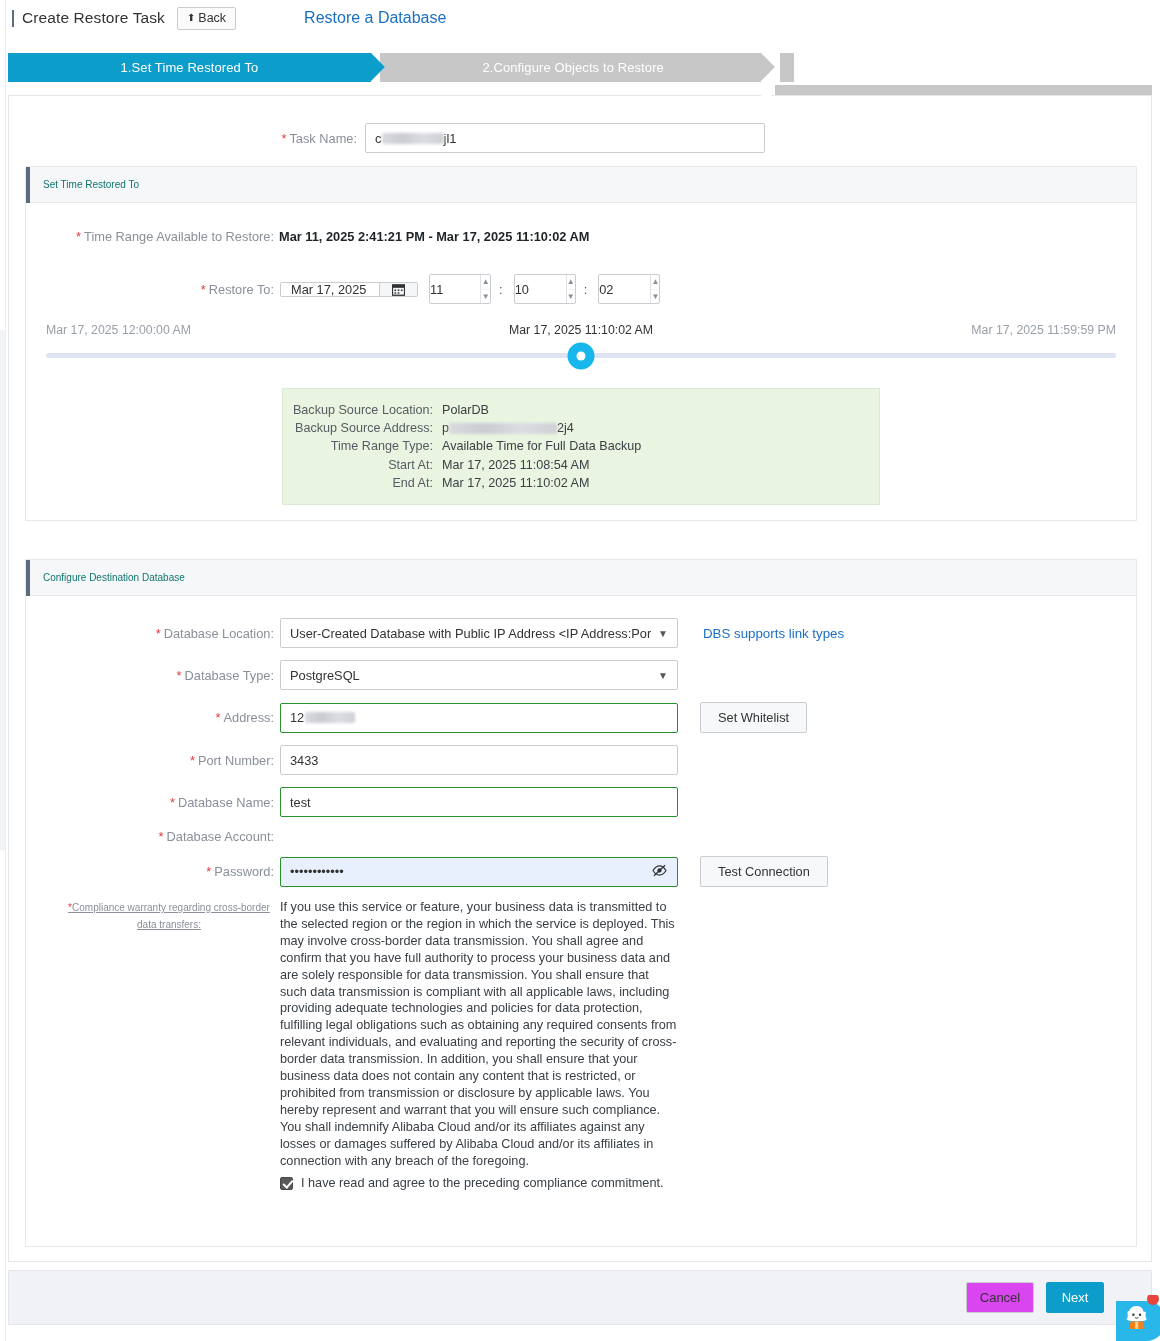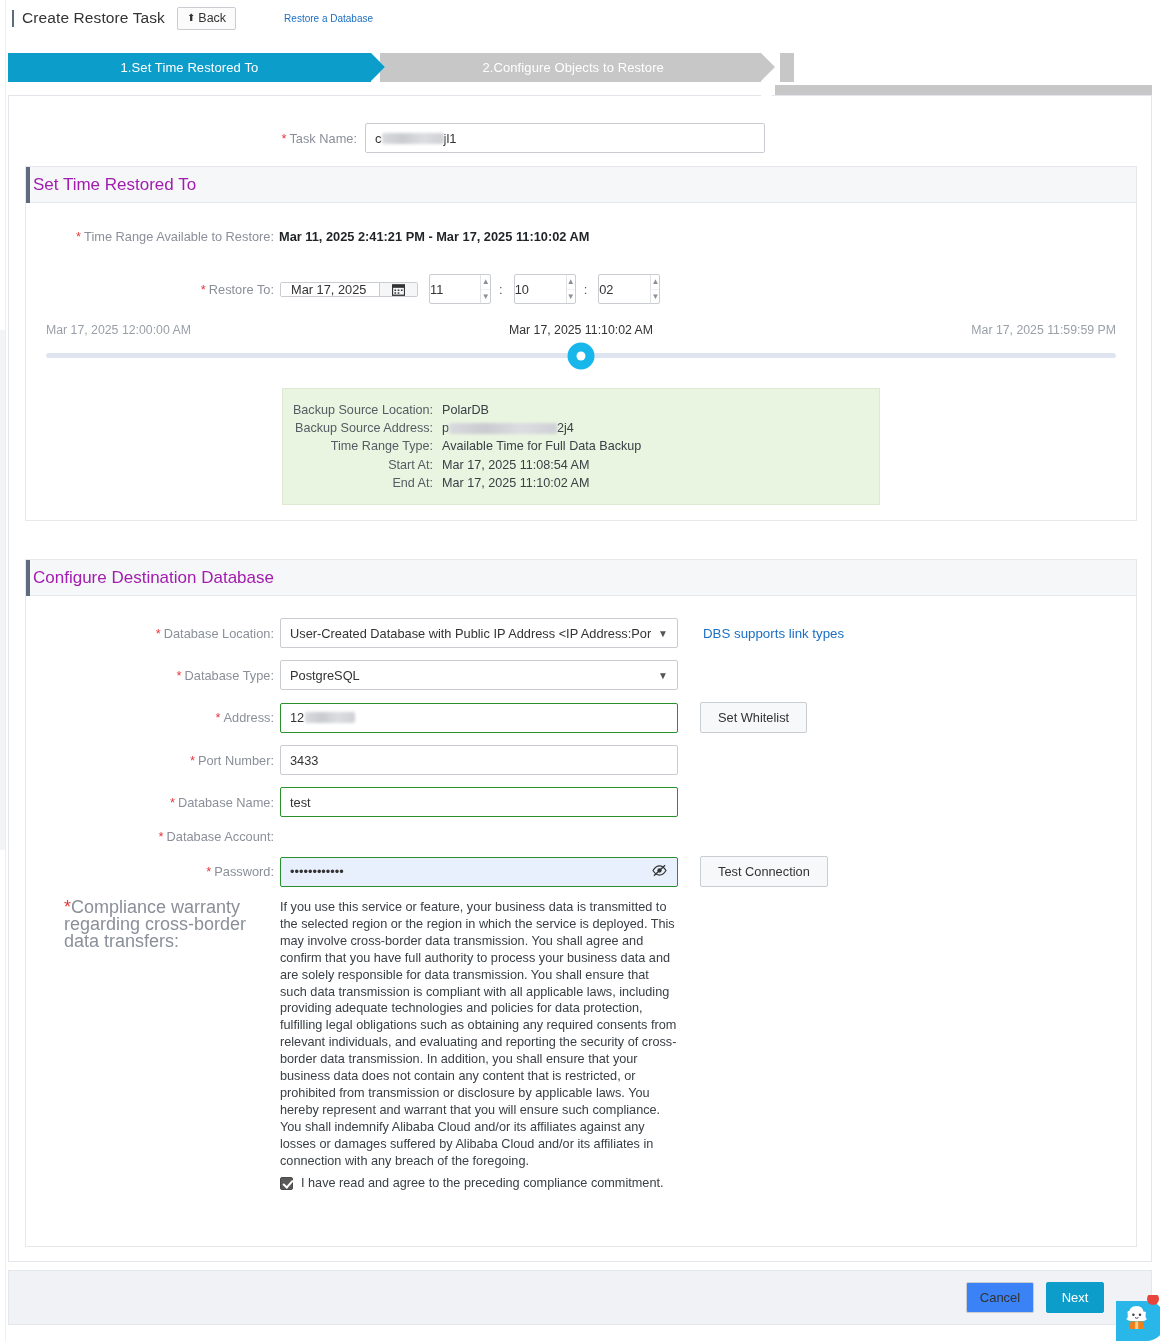--- a/index.html
+++ b/index.html
@@ -18,21 +18,21 @@
                      background: #f3f4f6; }
 
   
   .page-header { height: 30px; display: flex; align-items: center; padding: 6px 0 0 12px; }
   .title-accent { width: 2px; height: 17px; background: #5c6b7d; margin-right: 8px; }
   .page-title { font-size: 15.5px; color: #333; letter-spacing: .1px; }
   .back-btn { margin-left: 12px; height: 23px; padding: 0 9px; display: inline-flex;
               align-items: center; gap: 3px; border: 1px solid #c9ccd1; background: #fbfbfb;
               border-radius: 2px; font-size: 12.5px; color: #333; cursor: pointer; }
   .back-btn .ic { font-size: 10px; line-height: 1; }
-  .hdr-link { margin-left: 48px; font-size: 10px; color: #1b6fc4; cursor: pointer; }
+  .hdr-link { margin-left: 68px; font-size: 16px; color: #1b6fc4; cursor: pointer; }
 
   
   .steps { position: absolute; left: 8px; top: 53px; width: 1144px; height: 29px;
            display: flex; }
   .step { position: relative; height: 29px; display: flex; align-items: center;
           justify-content: center; font-size: 13px; color: #fff; cursor: pointer;
           letter-spacing: .1px; }
   .step.s1 { width: 372px; background: #0d9dcb; }
   .step.s2 { width: 386px; background: #c7c7c7; margin-left: 14px; }
   .step.s3 { width: 386px; background: #c7c7c7; margin-left: 14px; margin-top: 32px; }
@@ -63,21 +63,21 @@
                     background: #fff; font-size: 13px; color: #333; padding: 0 9px;
                     display: flex; align-items: center; border-radius: 2px; }
   .redact { display: inline-block; background: linear-gradient(90deg,#d9dade,#c9cbd0,#dcdde1,#cfd0d5);
             filter: blur(1.6px); border-radius: 2px; vertical-align: middle; }
 
   
   .section { position: absolute; left: 16px; width: 1112px; border: 1px solid #e6e8ec; }
   .sec-head { height: 36px; background: #f6f7f9; border-bottom: 1px solid #e6e8ec;
               display: flex; align-items: center; }
   .sec-accent { width: 4px; height: 36px; background: #5c6b7d; }
-  .sec-title { margin-left: 3px; font-size: 17px; color: #a21caf; }
+  .sec-title { margin-left: 13px; font-size: 10px; color: #0f766e; }
   .sec-body { position: relative; background: #fff; }
 
   
   #sec-time { top: 70px; height: 355px; }
   #sec-time .sec-body { height: 317px; }
   .timerange-row { position: absolute; left: 0; top: 26px; width: 100%; }
   .tr-lbl { width: 248px; }
   .tr-val { margin-left: 5px; font-size: 12.8px; color: #1f2326; font-weight: bold; }
 
   .restoreto-row { position: absolute; left: 0; top: 71px; display: flex; align-items: center; }
@@ -135,36 +135,36 @@
   .ctl .txt { white-space: nowrap; overflow: hidden; }
   .side-link { margin-left: 25px; font-size: 13.3px; color: #1b6fc4; cursor: pointer; }
   .side-btn { margin-left: 22px; height: 31px; padding: 0 17px; border: 1px solid #c9ccd1;
               background: #f7f8f9; border-radius: 2px; font-size: 12.8px; color: #333;
               display: inline-flex; align-items: center; cursor: pointer; }
   .eye { position: absolute; right: 10px; top: 50%; transform: translateY(-50%);
          cursor: pointer; }
 
   
   .comp-row { display: flex; margin-top: 12px; }
-  .comp-lbl { width: 248px; text-align: left; font-size: 18px; color: #8a8f99;
-              line-height: 17px; padding-left: 38px; }
+  .comp-lbl { width: 248px; text-align: center; font-size: 10px; color: #8a8f99;
+              line-height: 17px; padding-left: 38px; text-decoration: underline; }
   .comp-body { margin-left: 6px; width: 398px; font-size: 12.7px; color: #3a4046;
                line-height: 16.9px; }
   .comp-check { display: flex; align-items: flex-start; gap: 8px; margin-top: 5px; }
   .cbox { width: 13px; height: 13px; background: #5a5a5a; border: 1px solid #4a4a4a;
           border-radius: 2px; position: relative; flex: none; margin-top: 2px; cursor: pointer; }
   .cbox::after { content: ""; position: absolute; left: 3.5px; top: 0.5px; width: 4px; height: 8px;
                  border: solid #fff; border-width: 0 2px 2px 0; transform: rotate(42deg); }
   .comp-check-lbl { font-size: 12.7px; color: #3a4046; line-height: 16px; }
 
   
   .footer { position: absolute; left: 8px; top: 1270px; width: 1144px; height: 55px;
             background: #f0f2f6; border: 1px solid #e3e6ea; display: flex;
             align-items: center; justify-content: flex-end; padding-right: 47px; gap: 12px; }
-  .btn-cancel { width: 68px; height: 31px; border: 1px solid #c9ccd1; background: #3b82f6;
+  .btn-cancel { width: 68px; height: 31px; border: 1px solid #c9ccd1; background: #d946ef;
                 border-radius: 2px; font-size: 13px; color: #333; cursor: pointer;
                 display: flex; align-items: center; justify-content: center; }
   .btn-next { width: 58px; height: 31px; background: #0d9dcb; border: 1px solid #0d9dcb;
               border-radius: 2px; font-size: 13px; color: #fff; cursor: pointer;
               display: flex; align-items: center; justify-content: center; }
 
   
   .mascot { position: absolute; right: 0px; bottom: 0px; width: 44px; height: 46px;
             cursor: pointer; }
 </style>

